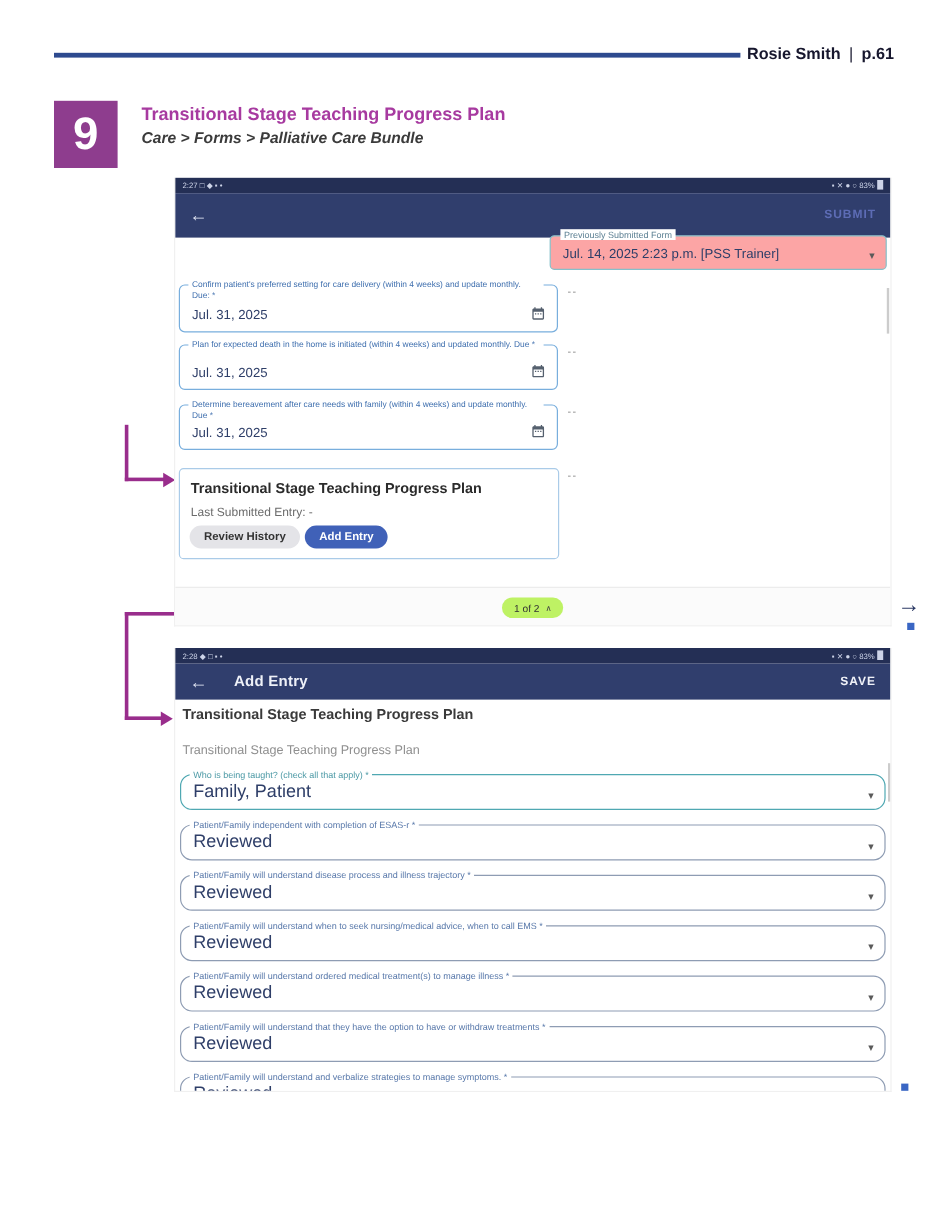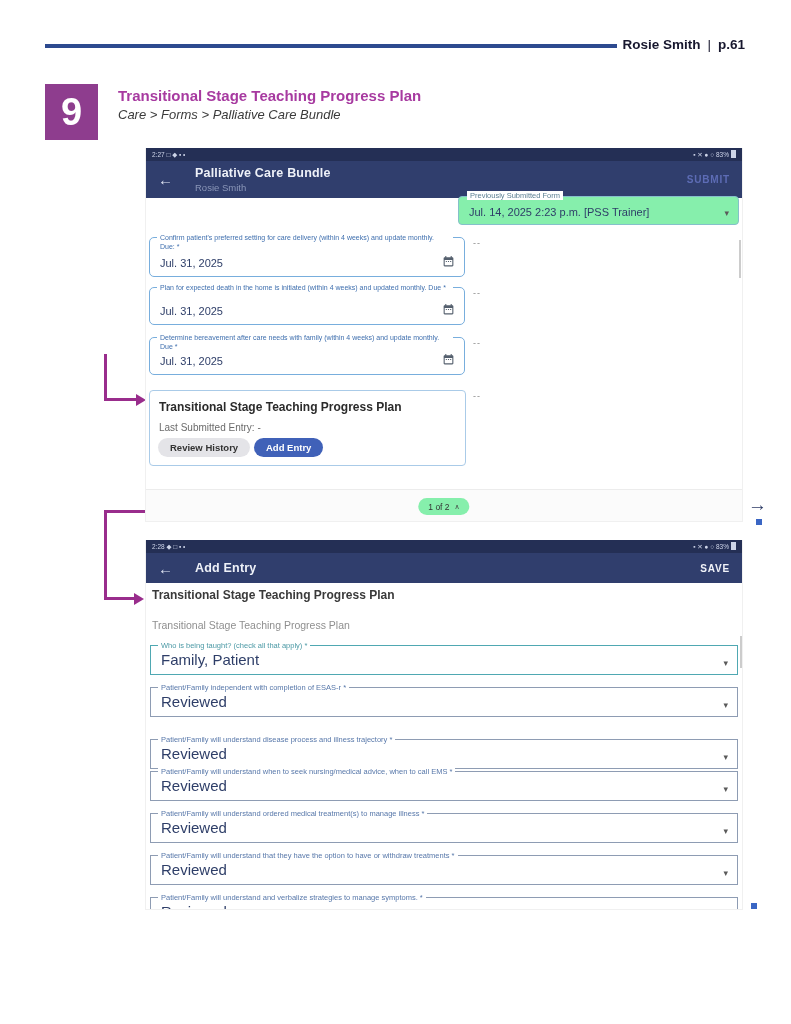--- a/index.html
+++ b/index.html
@@ -11,21 +11,21 @@
   
   .hdr-rule { position:absolute; left:45px; top:44px; width:572px; height:4px; background:#2d4a8f; }
   .hdr-text { position:absolute; left:0; top:37px; width:745px; text-align:right;
               font-size:13.5px; font-weight:bold; color:#17172e; }
   .hdr-text .sep { color:#17172e; padding:0 7px; font-weight:normal; }
 
   
   .step-num { position:absolute; left:45px; top:84px; width:53px; height:56px; background:#8e3d8e;
               color:#fff; font-size:38px; font-weight:bold; display:flex; align-items:center; justify-content:center; }
   .step-title { position:absolute; left:118px; top:87px; font-size:15px; font-weight:bold; color:#a73aa0; }
-  .step-crumb { position:absolute; left:118px; top:107px; font-size:13px; font-style:italic; font-weight:normal; color:#3b3b3b; }
+  .step-crumb { position:absolute; left:118px; top:107px; font-size:13px; font-style:italic; font-weight:bold; color:#3b3b3b; }
 
   
   .note { position:absolute; left:47px; top:230px; width:97px; font-size:12.5px; font-weight:bold;
           color:#2f2f2f; line-height:1.32; }
 
   
   .pline { position:absolute; background:#992d8c; }
   .arrowhead-r { position:absolute; width:0; height:0; border-top:6px solid transparent;
                  border-bottom:6px solid transparent; border-left:10px solid #992d8c; }
 
@@ -46,44 +46,44 @@
   .mfield .flabel { position:absolute; top:-5px; left:7px; background:#fff; padding:0 3px;
                     font-size:7px; line-height:1.35; }
   .mfield .fvalue { position:absolute; left:10px; font-size:11px; color:#2e3e68; }
   .cal { position:absolute; right:9px; bottom:8px; }
   .dash { position:absolute; font-size:9px; color:#888; letter-spacing:1px; }
 
   
   .s1 .mfield { border:1.5px solid #78aedd; }
   .s1 .mfield .flabel { color:#3f6fae; width:296px; }
   .s1 .mfield .fvalue { bottom:7px; }
-  .dd { position:absolute; border:1px solid #85c0ca; border-radius:4px; background:#86efac; }
+  .dd { position:absolute; border:1px solid #85c0ca; border-radius:4px; background:#fca5a5; }
   .dd .flabel { position:absolute; top:-6px; left:8px; background:#fff; padding:0 3px; font-size:7.5px; color:#5b7f92; }
   .dd .fvalue { position:absolute; left:10px; bottom:6px; font-size:11px; color:#2e3e68; }
   .dd .caret { position:absolute; right:9px; bottom:6px; font-size:9px; color:#5a5a5a; }
 
   .card { position:absolute; border:1.5px solid #aacbe8; border-radius:4px; background:#fff; }
   .card .ctitle { position:absolute; left:9px; top:9px; font-size:12px; font-weight:bold; color:#2b2b2b; }
   .card .clast { position:absolute; left:9px; top:31px; font-size:10px; color:#6b6b6b; }
   .btn { position:absolute; top:47px; height:19px; border-radius:10px; font-size:9.5px; font-weight:bold;
          display:flex; align-items:center; padding:0 12px; }
   .btn-review { left:8px; background:#e4e4e8; color:#333; }
   .btn-add { left:104px; background:#4061b8; color:#fff; }
 
   .footerbar { position:absolute; left:0; bottom:0; width:100%; height:32px; background:#fbfbfb; border-top:1px solid #ececec; }
-  .pagpill { position:absolute; left:50%; top:8px; transform:translateX(-50%); background:#86efac; border-radius:9px;
+  .pagpill { position:absolute; left:50%; top:8px; transform:translateX(-50%); background:#bef264; border-radius:9px;
              height:17px; padding:5px 10px; display:flex; align-items:center; gap:5px; font-size:8.5px; color:#333; }
   .pagpill .chev { font-size:7px; color:#444; }
 
   .scroll-frag { position:absolute; width:2px; background:#cccccc; }
 
   
   .s2-heading { position:absolute; left:6px; font-size:12px; font-weight:bold; color:#3a3a3a; }
   .s2-subheading { position:absolute; left:6px; font-size:10.5px; color:#8f8f8f; }
-  .sfield { position:absolute; left:4px; width:588px; height:30px; background:#fff; border-radius:0;
+  .sfield { position:absolute; left:4px; width:588px; height:30px; background:#fff; border-radius:10px;
             border:1px solid #8e9cb3; }
   .sfield .flabel { position:absolute; top:-5px; left:7px; background:#fff; padding:0 3px; font-size:7.5px; color:#5878aa; }
   .sfield .fvalue { position:absolute; left:10px; bottom:6px; font-size:15px; color:#2e3e68; }
   .sfield .caret { position:absolute; right:9px; bottom:6px; font-size:9px; color:#5a5a5a; }
   .sfield.teal { border:1.5px solid #4fa8b2; }
   .sfield.teal .flabel { color:#4d9aa6; }
 
   
   .next-arrow { position:absolute; left:748px; top:494px; font-size:19px; color:#2b3964; }
   .blue-sq { position:absolute; width:6px; height:6px; background:#3a66c4; }
@@ -119,24 +119,20 @@
         <span>2:27</span>
         <span>□ ◆ ▪ •</span>
       </span>
       <span>
         <span>▪ ✕ ● ○</span>
         <span>83%</span><span class="batt"></span>
       </span>
     </div>
     <div class="appbar" style="height:37px;">
       <span class="back">←</span>
-      <span>
-        <div class="atitle">Palliative Care Bundle</div>
-        <div class="asub">Rosie Smith</div>
-      </span>
       <span class="action" style="color:#5d6cb5;text-align:right;">SUBMIT</span>
     </div>
 
     <div class="dd" style="left:312px; top:48px; width:281px; height:29px;">
       <span class="flabel">Previously Submitted Form</span>
       <span class="fvalue">Jul. 14, 2025 2:23 p.m. [PSS Trainer]</span>
       <span class="caret">▾</span>
     </div>
 
     <div class="mfield" style="left:3px; top:89px; width:316px; height:40px;">
@@ -212,21 +208,21 @@
       <span class="fvalue">Family, Patient</span>
       <span class="caret">▾</span>
     </div>
 
     <div class="sfield" style="top:147px;">
       <span class="flabel">Patient/Family independent with completion of ESAS-r *</span>
       <span class="fvalue">Reviewed</span>
       <span class="caret">▾</span>
     </div>
 
-    <div class="sfield" style="top:199px;">
+    <div class="sfield" style="top:189px;">
       <span class="flabel">Patient/Family will understand disease process and illness trajectory *</span>
       <span class="fvalue">Reviewed</span>
       <span class="caret">▾</span>
     </div>
 
     <div class="sfield" style="top:231px;">
       <span class="flabel">Patient/Family will understand when to seek nursing/medical advice, when to call EMS *</span>
       <span class="fvalue">Reviewed</span>
       <span class="caret">▾</span>
     </div>

